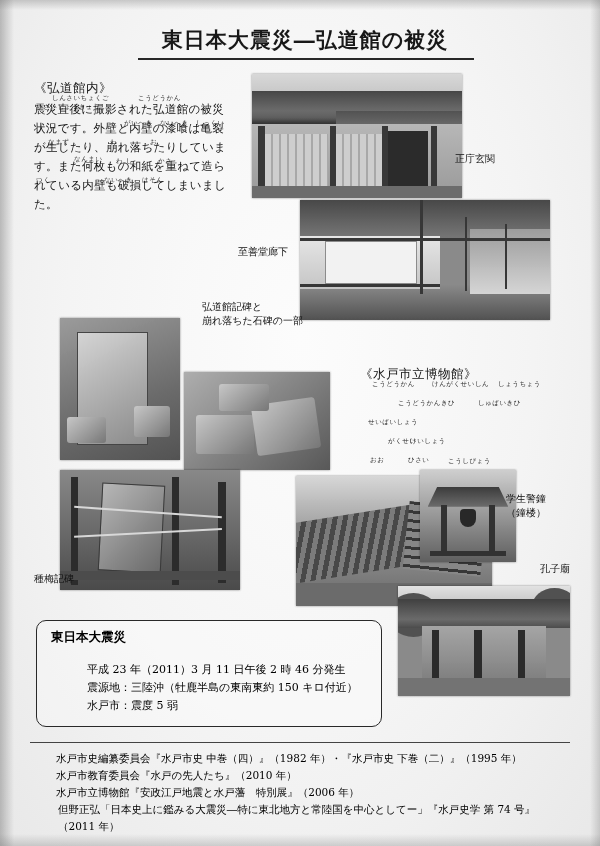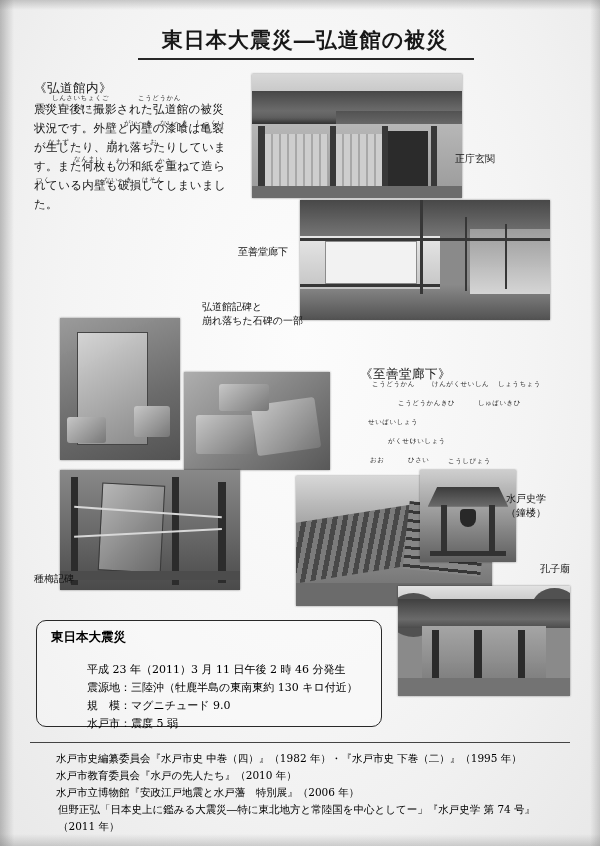--- a/index.html
+++ b/index.html
@@ -260,21 +260,21 @@
   <div class="blk ruby" style="left:150px; top:139px;">お</div>
   <div class="blk ruby" style="left:74px; top:156px;">なんまい</div>
   <div class="blk ruby" style="left:116px; top:158px;">わ し</div>
   <div class="blk ruby" style="left:158px; top:158px;">かさ</div>
   <div class="blk ruby" style="left:36px; top:177px;">つく</div>
   <div class="blk ruby" style="left:104px; top:177px;">ないへき</div>
   <div class="blk ruby" style="left:142px; top:177px;">はそん</div>
 
   <div class="blk body-text" style="left:34px; top:100px; width:200px;">震災直後に撮影された弘道館の被災状況です。外壁と内壁の漆喰は亀裂が生じたり、崩れ落ちたりしています。また何枚もの和紙を重ねて造られている内壁も破損してしまいました。</div>
 
-  <div class="blk sec-head" style="left:360px; top:366px;">《至善堂廊下》</div>
+  <div class="blk sec-head" style="left:360px; top:366px;">《水戸市立博物館》</div>
 
   <div class="blk ruby" style="left:372px; top:381px;">こうどうかん</div>
   <div class="blk ruby" style="left:432px; top:381px;">けんがくせいしん</div>
   <div class="blk ruby" style="left:498px; top:381px;">しょうちょう</div>
   <div class="blk ruby" style="left:368px; top:419px;">せいばいしょう</div>
   <div class="blk ruby" style="left:398px; top:400px;">こうどうかんきひ</div>
   <div class="blk ruby" style="left:478px; top:400px;">しゅばいきひ</div>
   <div class="blk ruby" style="left:388px; top:438px;">がくせい</div>
   <div class="blk ruby" style="left:410px; top:438px;">けいしょう</div>
   <div class="blk ruby" style="left:448px; top:458px;">こうしびょう</div>
@@ -363,21 +363,21 @@
   <div class="photo p6" style="left:420px; top:470px; width:96px; height:92px;">
     <div class="ph-inner">
       <div class="bg"></div>
       <div class="roof"></div>
       <div class="post" style="left:22%; top:38%; width:6%; height:54%;"></div>
       <div class="post" style="left:72%; top:38%; width:6%; height:54%;"></div>
       <div class="bell"></div>
       <div class="post" style="left:10%; top:88%; width:80%; height:6%;"></div>
     </div>
   </div>
-  <div class="caption" style="position:absolute; left:506px; top:492px; width:70px; white-space:pre-line;">水戸史学
+  <div class="caption" style="position:absolute; left:506px; top:492px; width:70px; white-space:pre-line;">学生警鐘
 （鐘楼）</div>
 
   <div class="photo p7" style="left:398px; top:586px; width:172px; height:110px;">
     <div class="ph-inner">
       <div class="sky"></div>
       <div class="tree" style="left:-6%; top:6%; width:30%; height:40%;"></div>
       <div class="tree" style="right:-4%; top:2%; width:26%; height:34%;"></div>
       <div class="roof"></div>
       <div class="gate"></div>
       <div class="pillar" style="left:20%; top:40%; width:4%; height:44%;"></div>
@@ -385,22 +385,21 @@
       <div class="pillar" style="left:70%; top:40%; width:4%; height:44%;"></div>
       <div class="ground"></div>
     </div>
   </div>
   <div class="caption" style="position:absolute; left:540px; top:562px;">孔子廟</div>
 
   <div id="infobox">
     <div class="ib-title">東日本大震災</div>
     <ul>
       <li>平成 23 年（2011）3 月 11 日午後 2 時 46 分発生</li>
-      <li>震源地：三陸沖（牡鹿半島の東南東約 130 キロ付近）</li>
-      <li>規　模：マグニチュード 9.0</li>
+      <li>震源地：三陸沖（牡鹿半島の東南東約 150 キロ付近）</li>
       <li>水戸市：震度 5 弱</li>
     </ul>
   </div>
 
   <div id="refs-rule"></div>
   <div id="refs">
     <div class="rf-item">水戸市史編纂委員会『水戸市史 中巻（四）』（1982 年）・『水戸市史 下巻（二）』（1995 年）</div>
     <div class="rf-item">水戸市教育委員会『水戸の先人たち』（2010 年）</div>
     <div class="rf-item">水戸市立博物館『安政江戸地震と水戸藩　特別展』（2006 年）</div>
     <div class="rf-item last">但野正弘「日本史上に鑑みる大震災―特に東北地方と常陸国を中心としてー」『水戸史学 第 74 号』（2011 年）</div>

